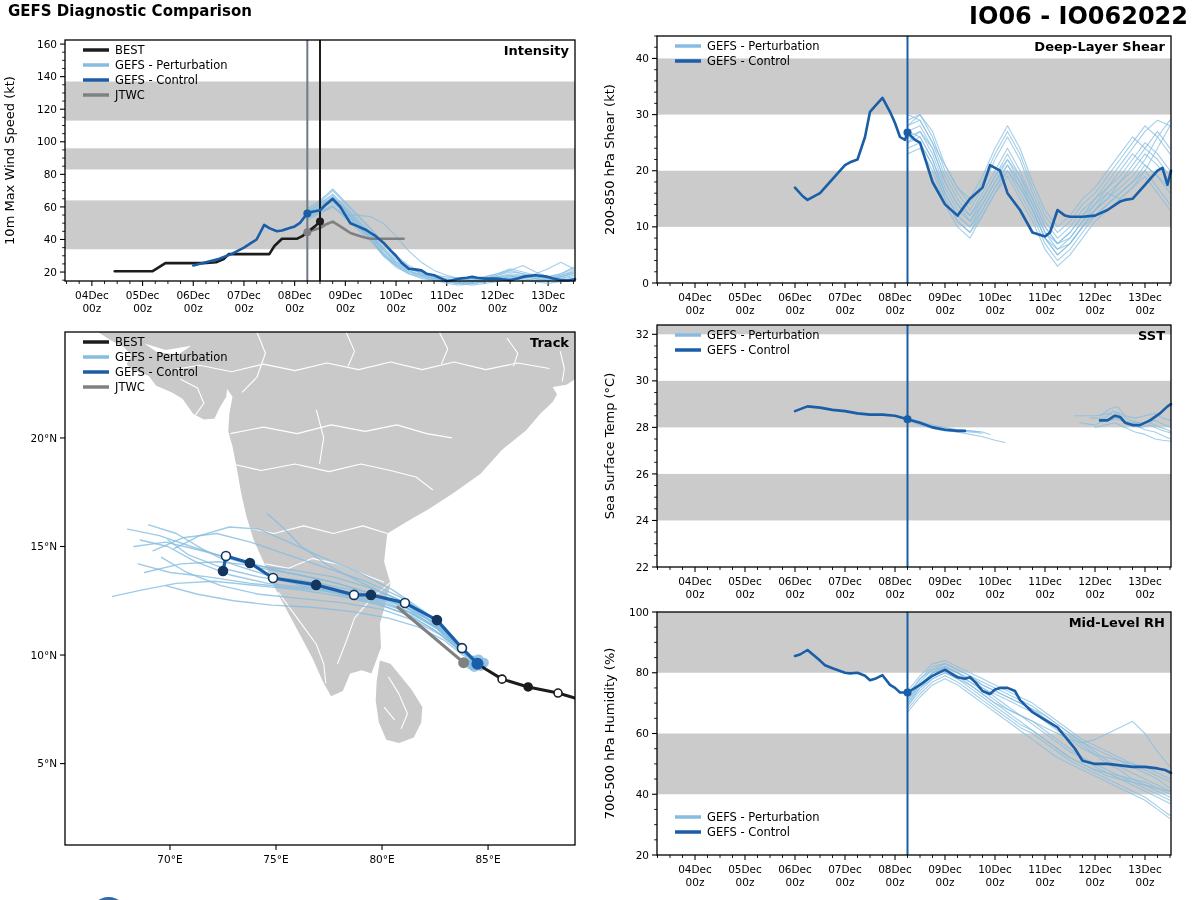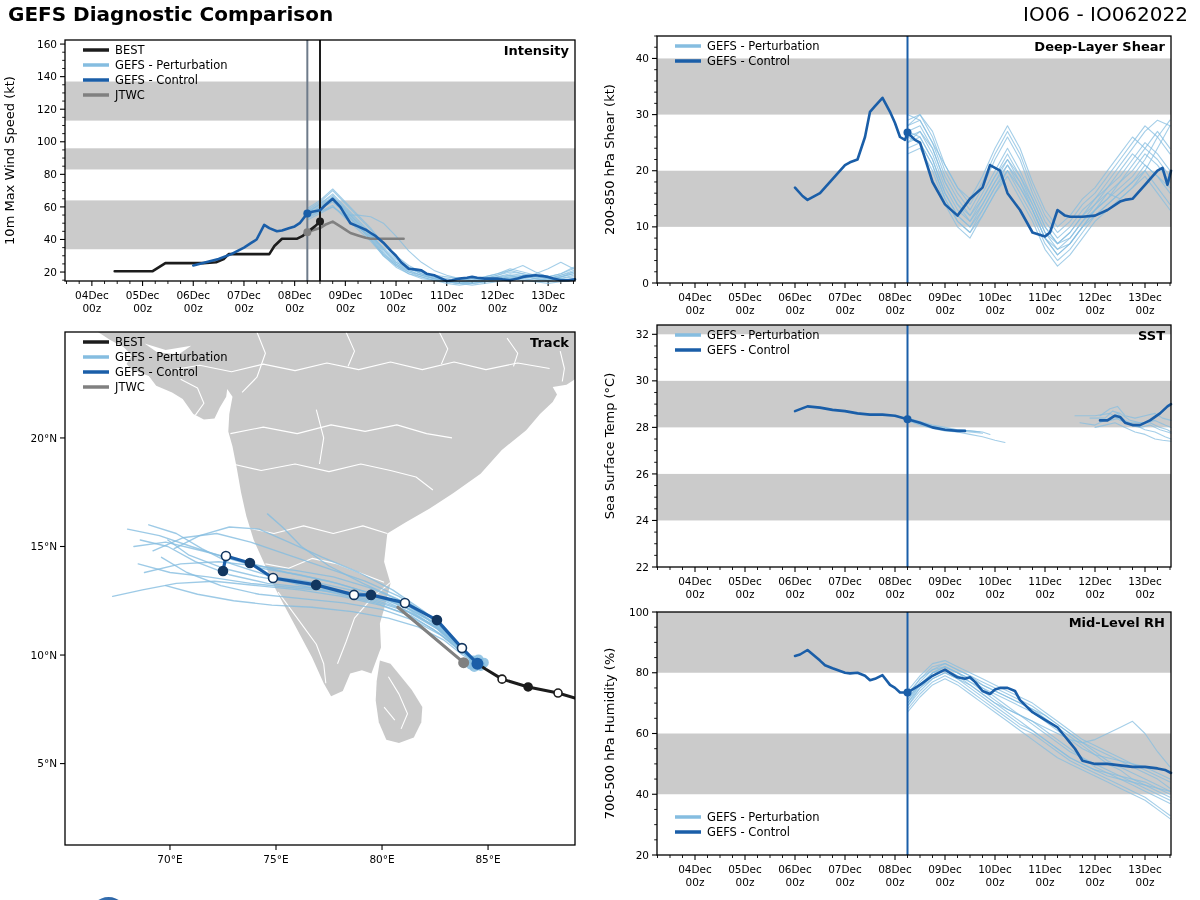--- a/index.html
+++ b/index.html
@@ -1,19 +1,19 @@
 <!DOCTYPE html>
 <html><head>
 <meta charset="utf-8">
 <style>
   html,body{margin:0;padding:0;background:#fff;}
   body{width:1200px;height:900px;position:relative;font-family:"DejaVu Sans","Liberation Sans",sans-serif;color:#000;overflow:hidden;}
   .page{position:absolute;inset:0;}
-  .hdr-title{position:absolute;left:8px;top:2px;font-size:20px;font-weight:bold;}
-  .hdr-storm{position:absolute;right:12px;top:2px;font-size:20px;font-weight:normal;}
+  .hdr-title{position:absolute;left:8px;top:2px;font-size:15px;font-weight:bold;}
+  .hdr-storm{position:absolute;right:12px;top:2px;font-size:24px;font-weight:bold;}
   svg.panel{position:absolute;}
   #svg-intensity{left:0;top:28px;}
   #svg-track{left:0;top:300px;}
   #svg-shear{left:600px;top:28px;}
   #svg-sst{left:600px;top:317px;}
   #svg-rh{left:600px;top:604px;}
   .logo{position:absolute;left:6px;top:897px;display:flex;align-items:center;gap:2px;}
   .cira{font-weight:bold;font-size:31px;line-height:1;color:#1c4e9e;letter-spacing:0px;text-shadow:0.5px 0.5px 0 #6fa8d8;}
   .badge{width:37px;height:37px;border-radius:50%;background:radial-gradient(circle at 35% 30%, #3f7fc1, #123f7e);position:relative;display:inline-block;}
   .cloud{position:absolute;left:7px;top:8px;width:22px;height:8px;background:#eaf4fb;border-radius:6px;}

